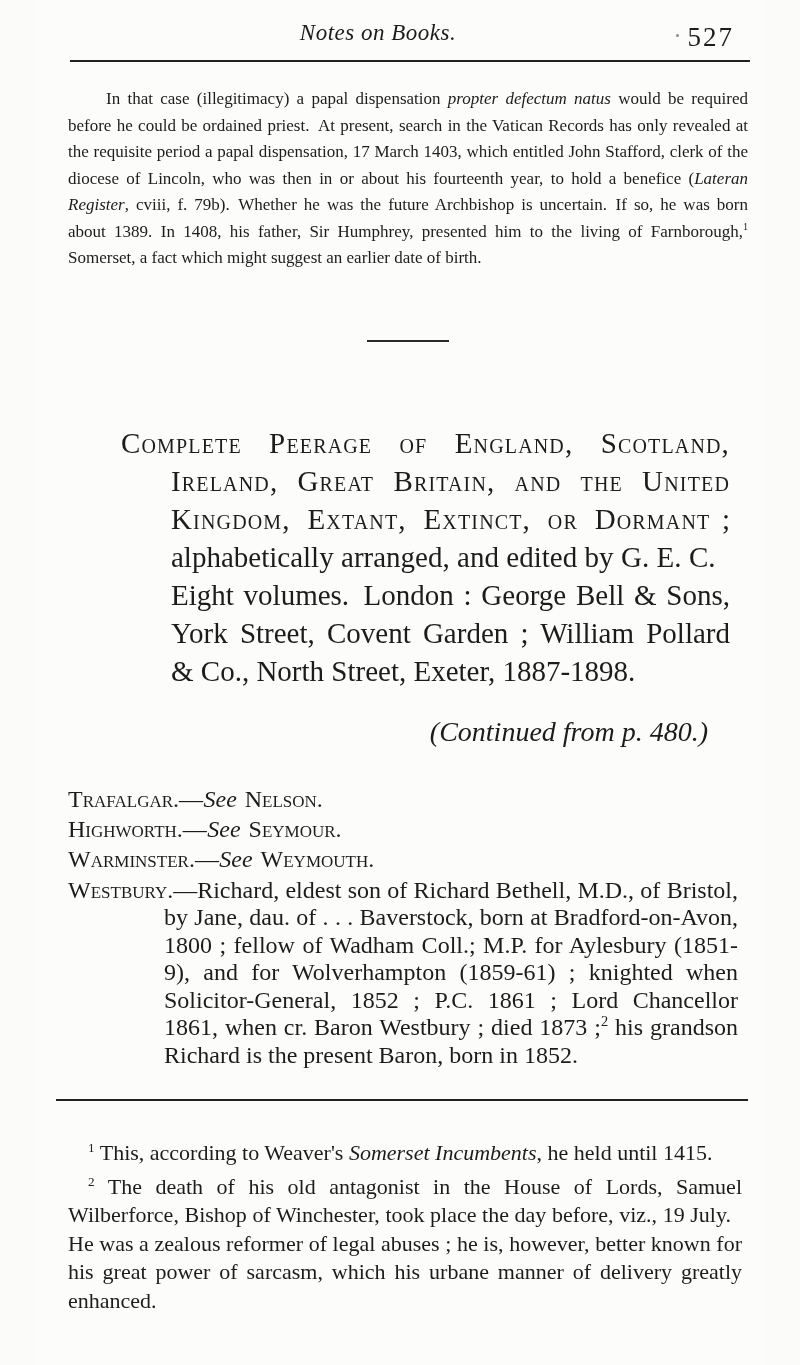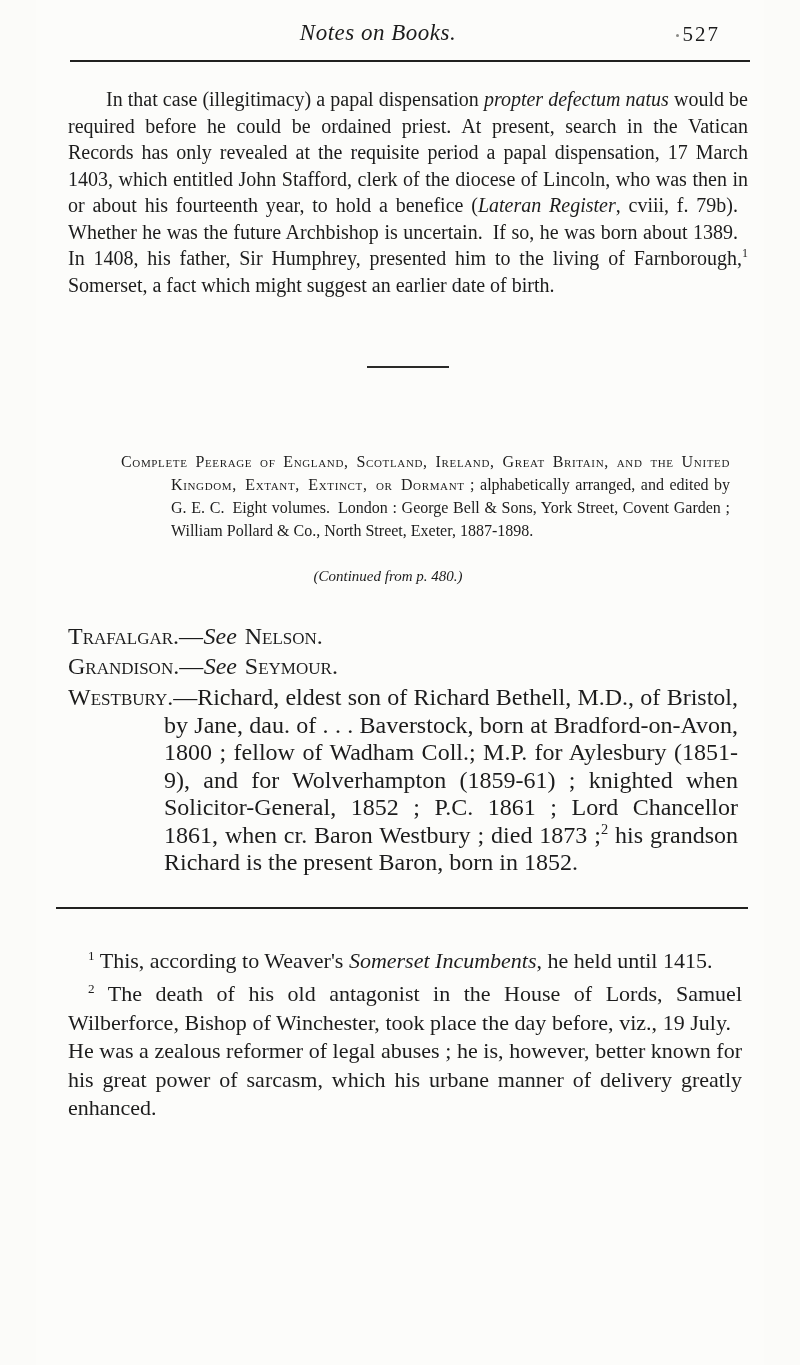--- a/index.html
+++ b/index.html
@@ -8,42 +8,42 @@
     background:#fcfcfa;color:#1c1c1c;overflow:hidden;
     font-family:"Liberation Serif","DejaVu Serif",serif;
     box-sizing:border-box;padding:16px 16px 0 32px;
   }
   
   .running-head{position:relative;height:34px;}
   .head-title{
     position:absolute;left:0;right:60px;text-align:center;
     font-style:italic;font-size:23px;letter-spacing:.5px;top:4px;
   }
-  .page-num{position:absolute;right:28px;top:6px;font-size:21px;letter-spacing:2px;}
+  .page-num{position:absolute;right:14px;top:6px;font-size:27px;letter-spacing:2px;}
   .speck{position:absolute;left:608px;top:18px;width:3px;height:3px;background:#8a8a86;border-radius:50%;}
   .rule{height:2px;background:#21211f;}
   .head-rule{margin:10px -2px 0 2px;}
   
   .intro{
-    margin:24px 0 0 0;font-size:20px;line-height:26.5px;
+    margin:24px 0 0 0;font-size:17px;line-height:26.5px;
     text-align:justify;text-indent:38px;
   }
   .intro i,.fn i{font-style:italic;}
   sup{font-size:.6em;vertical-align:super;line-height:0;}
   
   .section-divider{margin:68px auto 0 auto;width:82px;height:2px;background:#2a2a28;}
   
   .book-heading{
     margin:82px 18px 0 103px;text-indent:-50px;
-    font-size:16px;line-height:23px;text-align:justify;
+    font-size:29px;line-height:38px;text-align:justify;
   }
   .book-heading .sc{letter-spacing:.04em;word-spacing:.14em;}
   .sc{font-variant:small-caps;}
   
-  .continued{margin:26px 40px 0 0;text-align:center;font-style:italic;font-size:15px;}
+  .continued{margin:26px 40px 0 0;text-align:right;font-style:italic;font-size:28px;}
   
   .xref-list{margin-top:36px;}
   .xref{font-size:24px;line-height:30px;}
   .see{font-style:italic;margin:0 .33em 0 .02em;}
   
   .westbury{
     margin:3px 10px 0 0;font-size:24px;line-height:27.5px;
     padding-left:96px;text-indent:-96px;text-align:justify;
   }
   
@@ -68,21 +68,22 @@
   <p class="intro"><span>In that case (illegitimacy) a papal dispensation </span><i>propter defectum natus</i><span> would be required before he could be ordained priest. At present, search in the Vatican Records has only revealed at the requisite period a papal dispensation, 17 March 1403, which entitled John Stafford, clerk of the diocese of Lincoln, who was then in or about his fourteenth year, to hold a benefice (</span><i>Lateran Register</i><span>, cviii, f. 79b). Whether he was the future Archbishop is uncertain. If so, he was born about 1389. In 1408, his father, Sir Humphrey, presented him to the living of Farnborough,</span><sup>1</sup><span> Somerset, a fact which might suggest an earlier date of birth.</span></p>
 
   <div class="section-divider"></div>
 
   <p class="book-heading"><span class="sc">Complete Peerage of England, Scotland, Ireland, Great Britain, and the United Kingdom, Extant, Extinct, or Dormant</span><span> ; alphabetically arranged, and edited by G. E. C. Eight volumes. London : George Bell &amp; Sons, York Street, Covent Garden ; William Pollard &amp; Co., North Street, Exeter, 1887-1898.</span></p>
 
   <p class="continued">(Continued from p. 480.)</p>
 
   <div class="xref-list">
     <div class="xref"><span class="sc">Trafalgar</span><span></span><span>.—</span><i class="see">See</i><span class="sc">Nelson.</span></div>
-    <div class="xref"><span class="sc">Grandison</span><span></span><span>.—</span><i class="see">See</i><span class="sc">Seymour.</span></div>
+    <div class="xref"><span class="sc">Highworth</span><span></span><span>.—</span><i class="see">See</i><span class="sc">Seymour.</span></div>
+    <div class="xref"><span class="sc">Warminster</span><span></span><span>.—</span><i class="see">See</i><span class="sc">Weymouth.</span></div>
   </div>
 
   <div class="westbury"><span class="sc">Westbury</span><span>.—</span><span>Richard, eldest son of Richard Bethell, M.D., of Bristol, by Jane, dau. of . . . Baverstock, born at Bradford-on-Avon, 1800 ; fellow of Wadham Coll.; M.P. for Aylesbury (1851-9), and for Wolverhampton (1859-61) ; knighted when Solicitor-General, 1852 ; P.C. 1861 ; Lord Chancellor 1861, when cr. Baron Westbury ; died 1873 ;</span><sup>2</sup><span> his grandson Richard is the present Baron, born in 1852.</span></div>
 
   <div class="rule fn-rule"></div>
 
   <p class="fn fn-1"><sup>1</sup><span> This, according to Weaver's </span><i>Somerset Incumbents</i><span>, he held until 1415.</span></p>
 
   <p class="fn fn-2"><sup>2</sup><span> The death of his old antagonist in the House of Lords, Samuel Wilberforce, Bishop of Winchester, took place the day before, viz., 19 July. He was a zealous reformer of legal abuses ; he is, however, better known for his great power of sarcasm, which his urbane manner of delivery greatly enhanced.</span></p>
 

